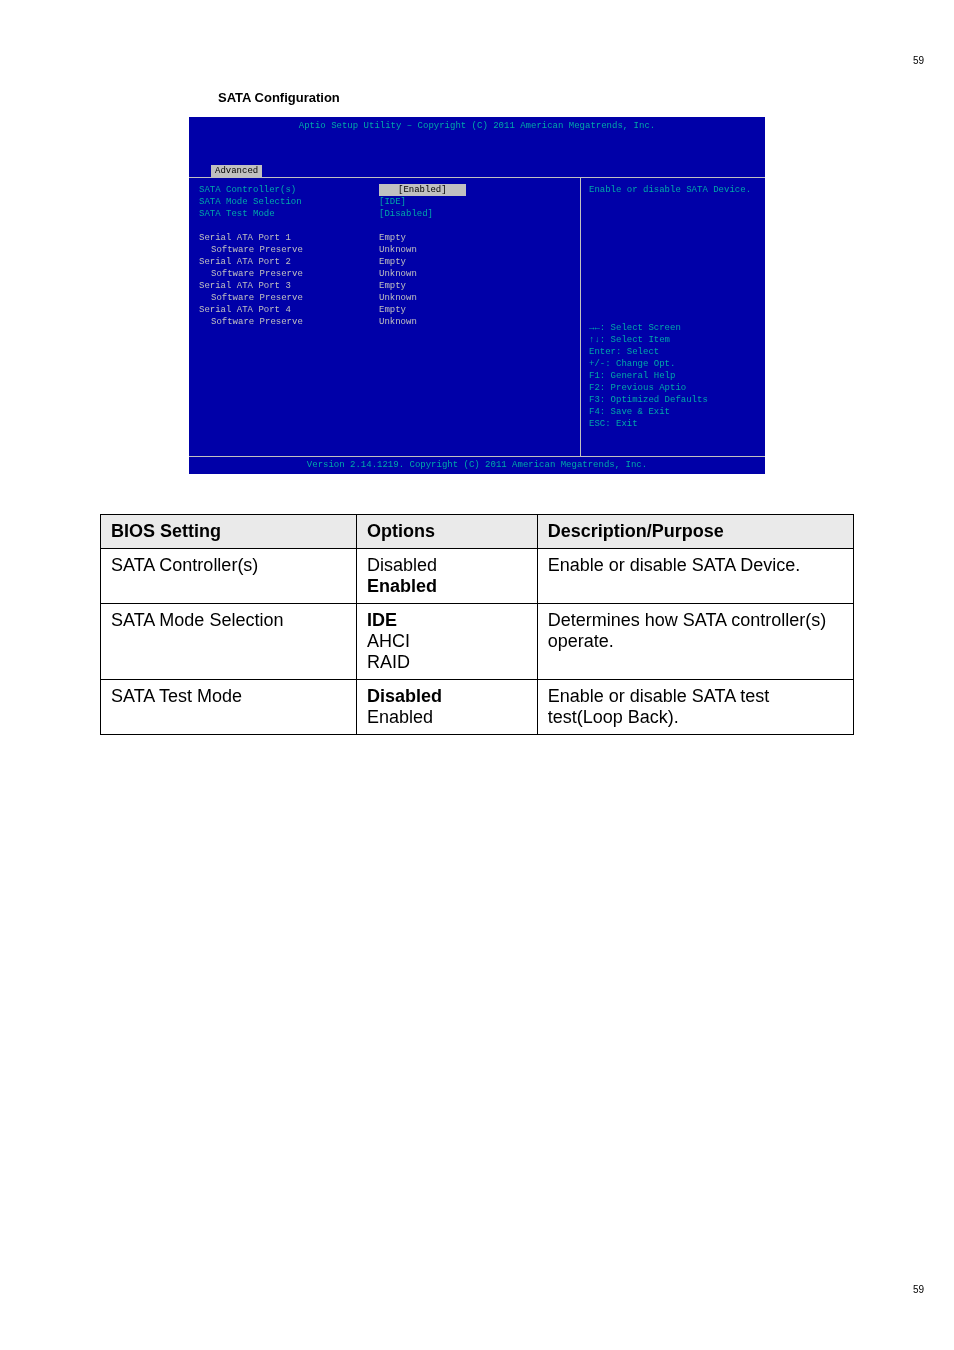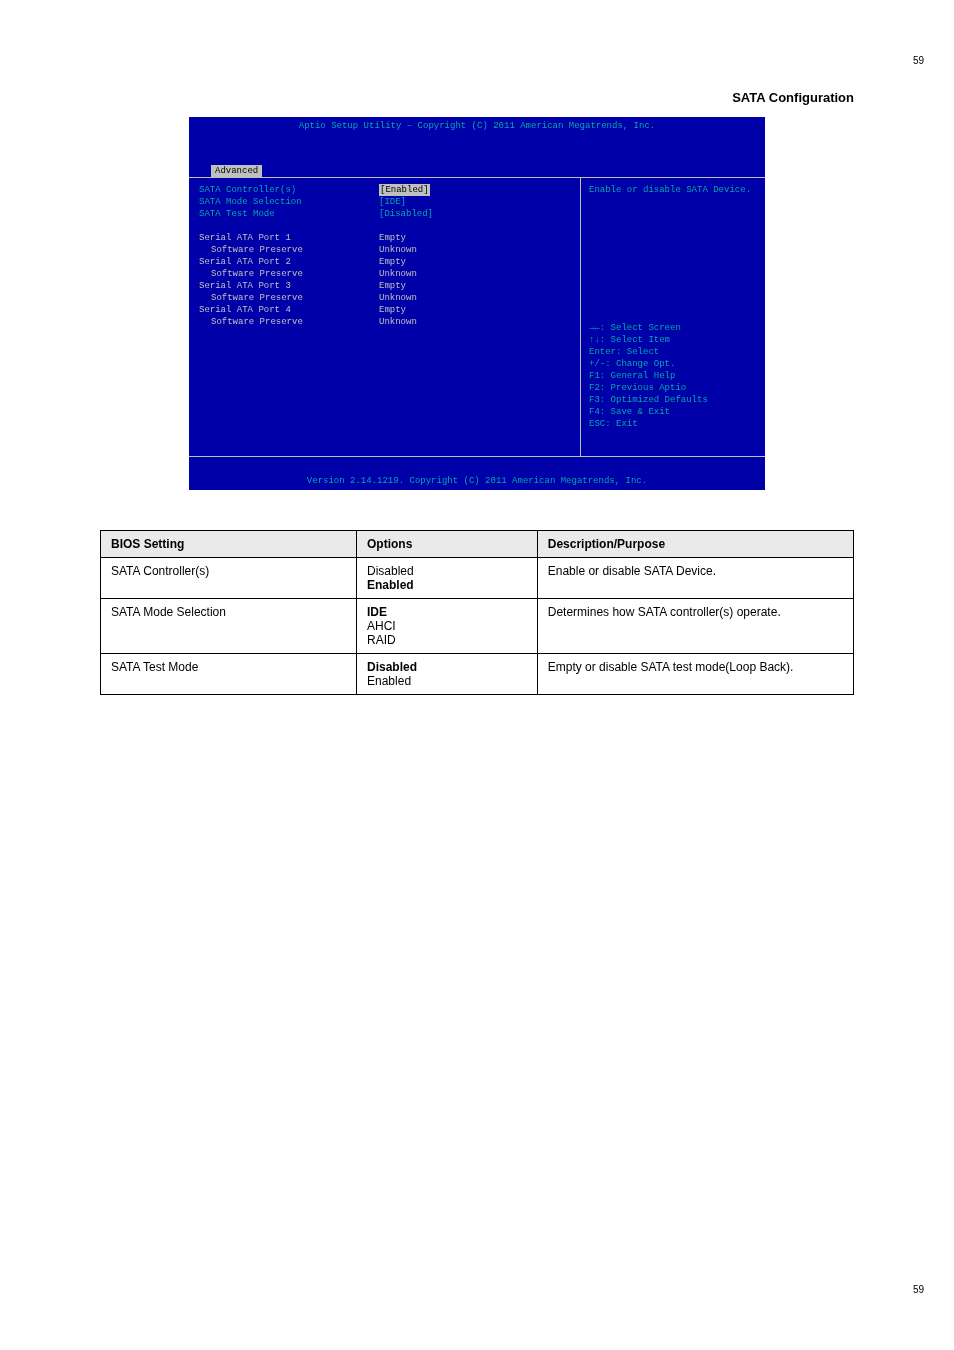--- a/index.html
+++ b/index.html
@@ -30,21 +30,20 @@
 
     .content {
       padding: 90px 100px 0 100px;
     }
 
     .section-heading {
       font-size: 13px;
       font-weight: bold;
       margin-bottom: 12px;
       padding-left: 118px;
-      text-align: right;
     }
 
     .bios-screen {
       width: 576px;
       margin: 0 auto 40px auto;
       font-family: 'Courier New', monospace;
       font-size: 9px;
       line-height: 12px;
       color: #c0c0c0;
       background: #0000a8;
@@ -117,47 +116,46 @@
       color: #c0c0c0;
     }
 
     .bios-value {
       color: #00a8a8;
     }
 
     .bios-value.selected {
       background: #c0c0c0;
       color: #000;
-      padding: 0 1px;
+      padding: 0 19px;
     }
 
     .bios-value.static {
       color: #c0c0c0;
     }
 
     .bios-help-top {
       color: #00a8a8;
     }
 
     .bios-help-keys {
       color: #00a8a8;
       margin-bottom: 20px;
     }
 
     .bios-footer {
       text-align: center;
       color: #00a8a8;
       padding: 2px 0 3px 0;
-      margin-top: 16px;
     }
 
     table {
       width: 100%;
       border-collapse: collapse;
-      font-size: 12px;
+      font-size: 18px;
     }
 
     th, td {
       border: 1px solid #000;
       padding: 6px 10px;
       text-align: left;
       vertical-align: top;
     }
 
     th {
@@ -292,20 +290,20 @@
             <div>RAID</div>
           </td>
           <td class="description">Determines how SATA controller(s) operate.</td>
         </tr>
         <tr>
           <td class="setting">SATA Test Mode</td>
           <td class="options">
             <div><span class="default">Disabled</span></div>
             <div>Enabled</div>
           </td>
-          <td class="description">Empty or disable SATA test mode(Loop Back).</td>
+          <td class="description">Enable or disable SATA test test(Loop Back).</td>
         </tr>
       </tbody>
   </table>
 
 </div>
 
 <div class="page-number-bottom">59</div>
 
 </body></html>

